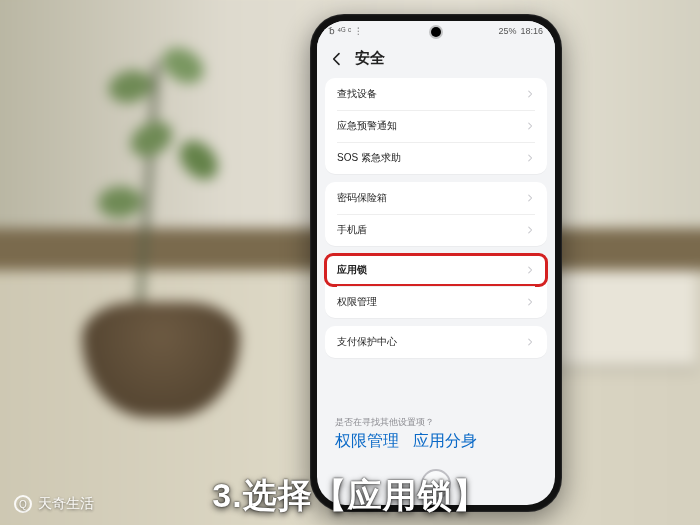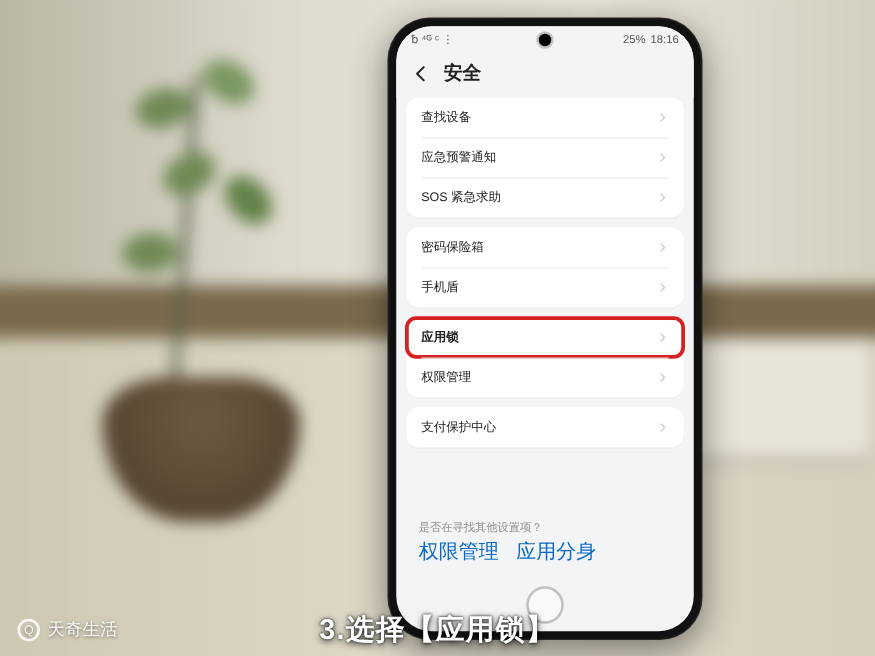--- a/index.html
+++ b/index.html
@@ -98,21 +98,21 @@
   .footer-hint .lk { font-size:16px; color:#0a69c7; display:inline-block; margin-right:14px; margin-top:2px;}
 
   .home-indicator {
     position:absolute; bottom:6px; left:50%; transform:translateX(-50%);
     width:30px; height:30px; border-radius:50%;
     border:2px solid #bfbfc4; background:rgba(255,255,255,.5);
   }
 
   .caption {
     position:absolute; left:0; right:0; bottom:6px;
-    text-align:center; font-size:23px; font-weight:600;
+    text-align:center; font-size:34px; font-weight:600;
     color:#fff; text-shadow:0 2px 6px rgba(0,0,0,.8), 0 0 2px #000;
     letter-spacing:1px;
   }
 
   .watermark {
     position:absolute; left:14px; bottom:12px;
     display:flex; align-items:center; gap:6px;
     color:#fff; opacity:.9; font-size:14px; font-weight:500;
     text-shadow:0 1px 3px rgba(0,0,0,.6);
   }

